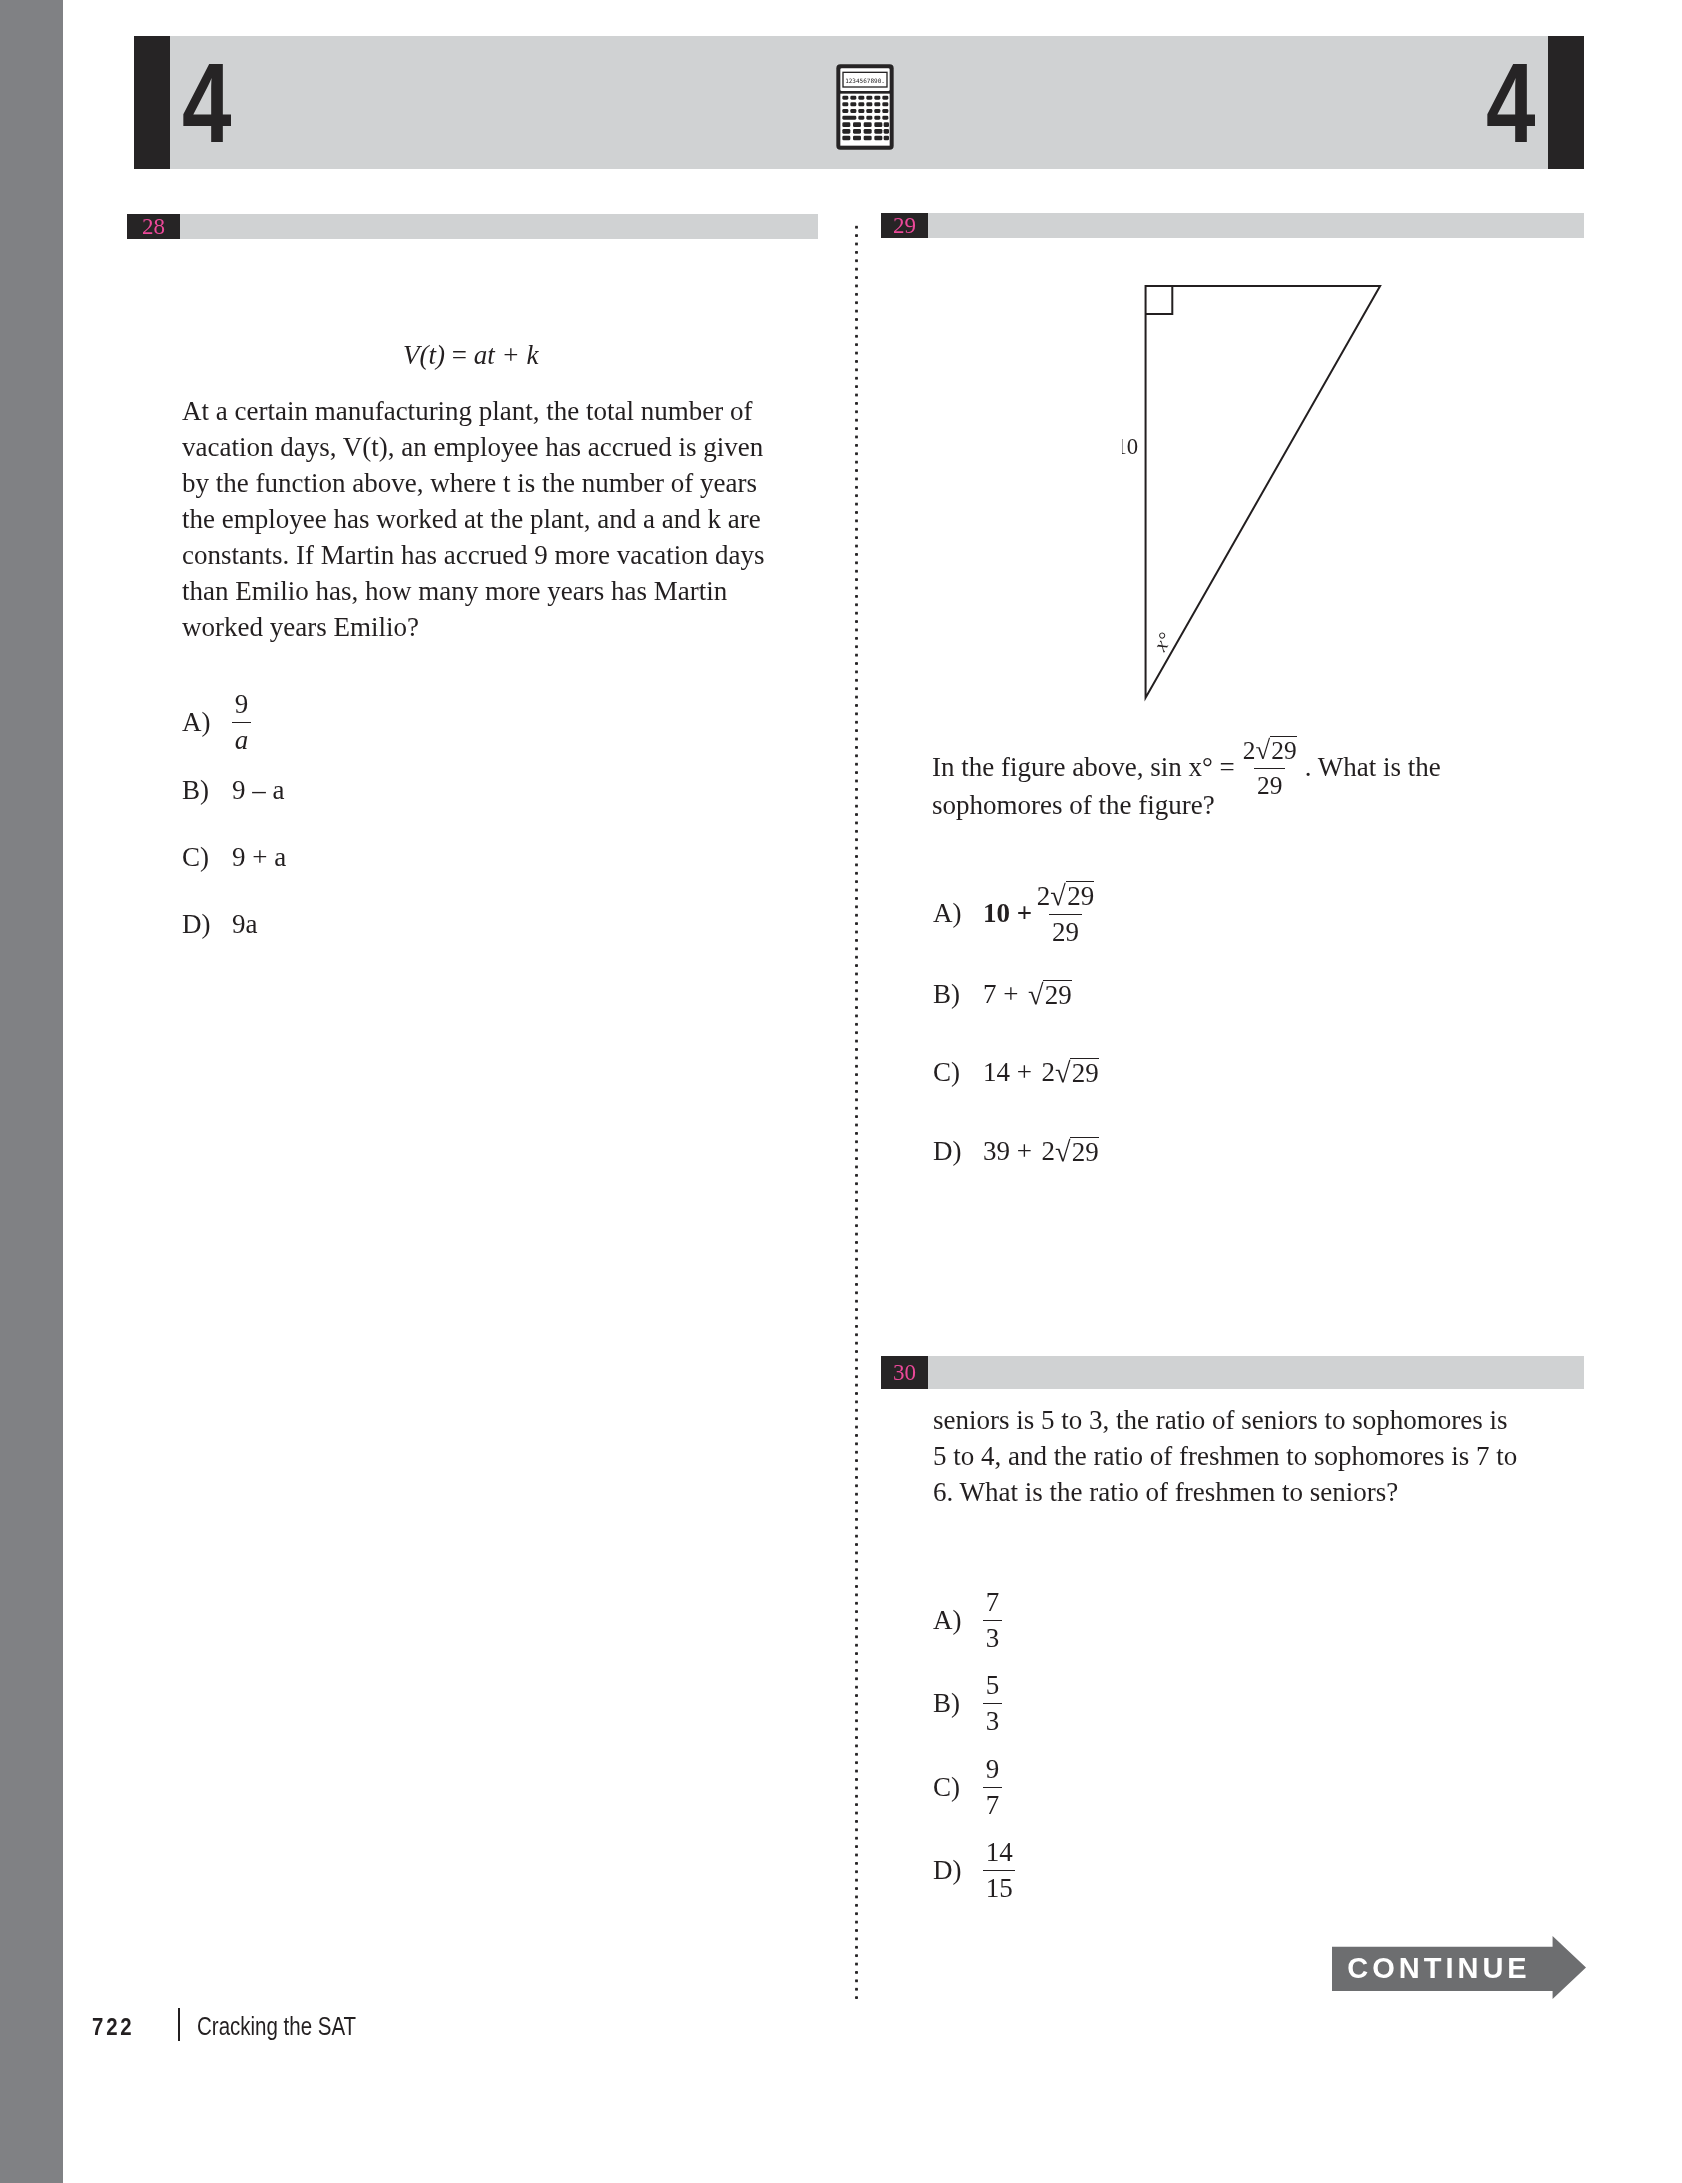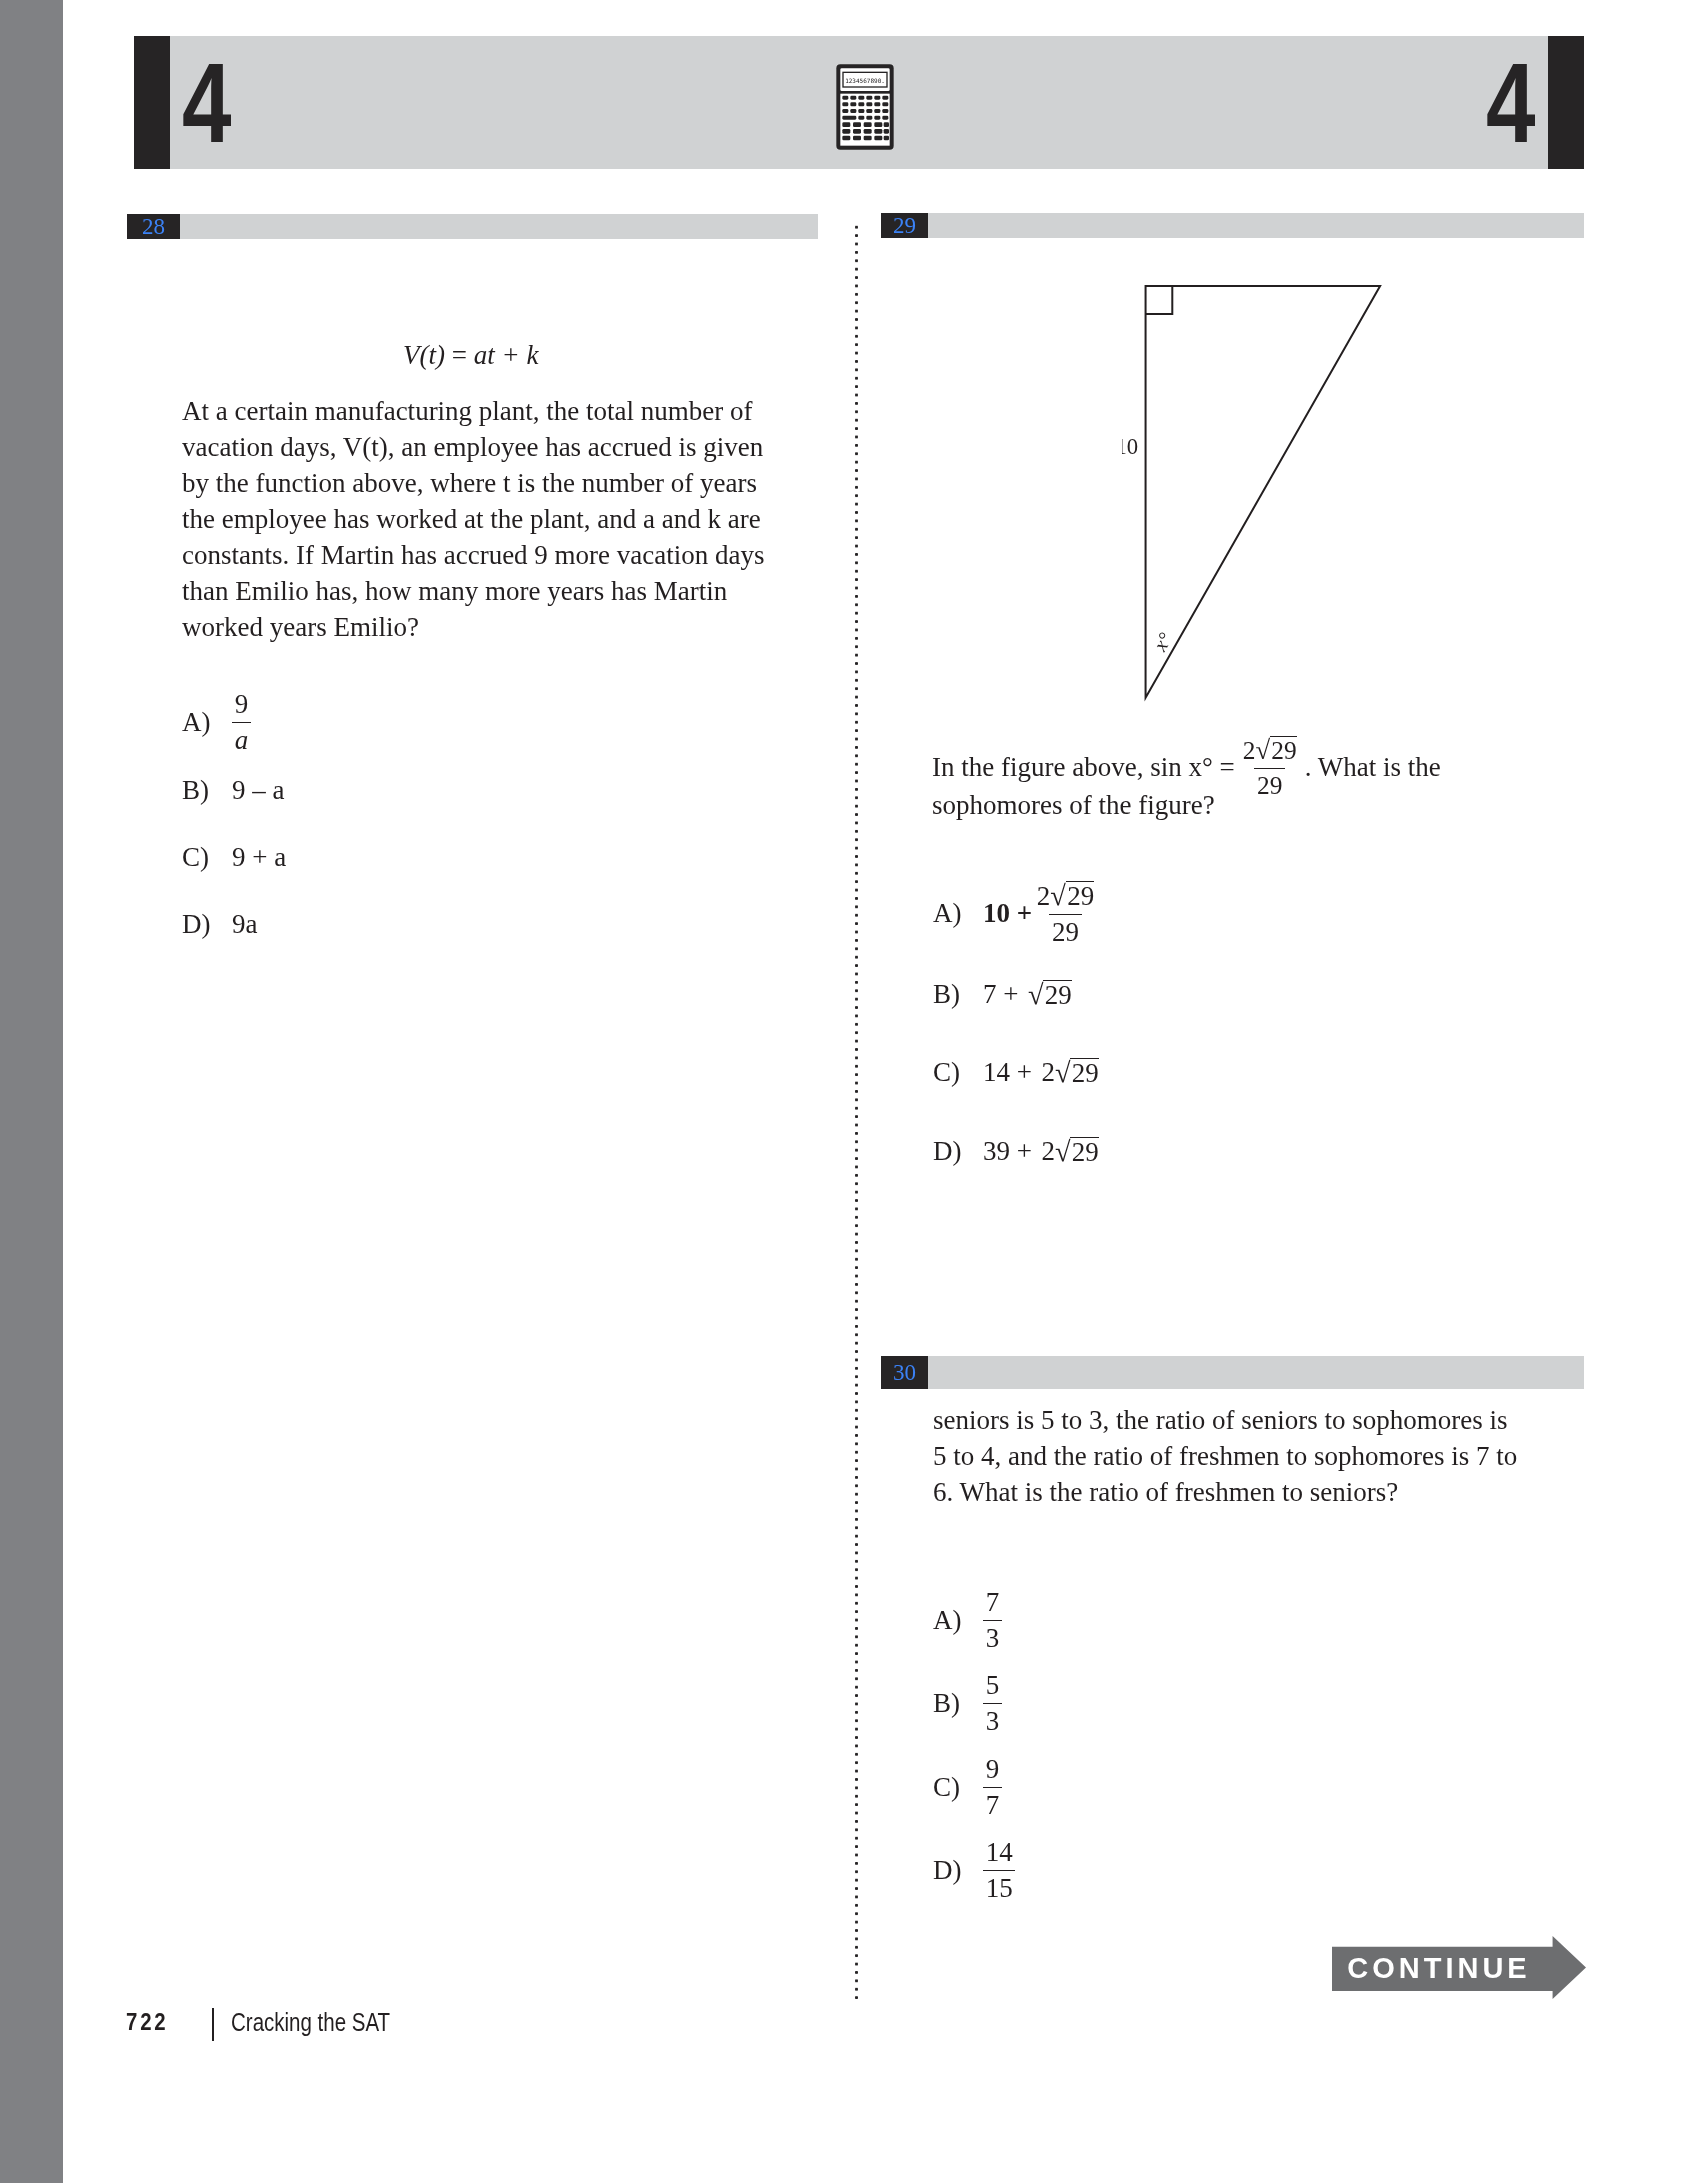--- a/index.html
+++ b/index.html
@@ -17,21 +17,21 @@
     position:absolute; top:6.7px; font-family:"Liberation Sans", "DejaVu Sans", sans-serif;
     font-weight:bold; font-size:114px; line-height:120px; color:#262425; transform:scaleX(0.78);
   }
   .sec-num.l { left:48px; transform-origin:left center; }
   .sec-num.r { right:49px; transform-origin:right center; }
   .calc { position:absolute; left:701px; top:27px; width:60px; height:88px; }
 
   
   .qhead { position:absolute; height:25.4px; background:#d0d2d3; }
   .qhead .qnum {
-    position:absolute; left:0; top:0; height:100%; width:53px; background:#262425; color:#3b82f6;
+    position:absolute; left:0; top:0; height:100%; width:53px; background:#262425; color:#ec4899;
     font-size:23px; line-height:25.4px; text-align:center;
   }
 
   .divider {
     position:absolute; left:855px; top:223px; width:2.7px; height:1777px;
     background-image:radial-gradient(circle, #262425 1.3px, transparent 1.6px);
     background-size:2.7px 8.4px; background-repeat:repeat-y;
   }
 
   .text { position:absolute; font-size:27px; line-height:36px; }
@@ -49,21 +49,21 @@
 
   .tri { position:absolute; left:1122px; top:274px; }
 
   .continue { position:absolute; left:1332px; top:1936px; width:254px; height:67px; }
   .continue .label {
     position:absolute; left:0; top:10px; width:214px; height:45px; color:#fff;
     font-family:"Liberation Sans", "DejaVu Sans", sans-serif; font-weight:bold;
     font-size:29px; letter-spacing:4px; line-height:45px; text-align:center;
   }
 
-  .footer { position:absolute; left:126px; top:2008px; display:flex; align-items:flex-start; }
+  .footer { position:absolute; left:92px; top:2008px; display:flex; align-items:flex-end; }
   .footer .pg {
     font-family:"Liberation Sans", "DejaVu Sans", sans-serif; font-weight:bold; font-size:24px; letter-spacing:3.3px;
     transform:scaleX(0.85); transform-origin:left center; width:73px;
   }
   .footer .sep { width:1.3px; height:33px; background:#231f20; margin:0 17.4px 0 13.4px; }
   .footer .book {
     font-family:"Liberation Sans", "DejaVu Sans", sans-serif; font-size:25px;
     transform:scaleX(0.82); transform-origin:left center; color:#231f20;
   }
 </style>

